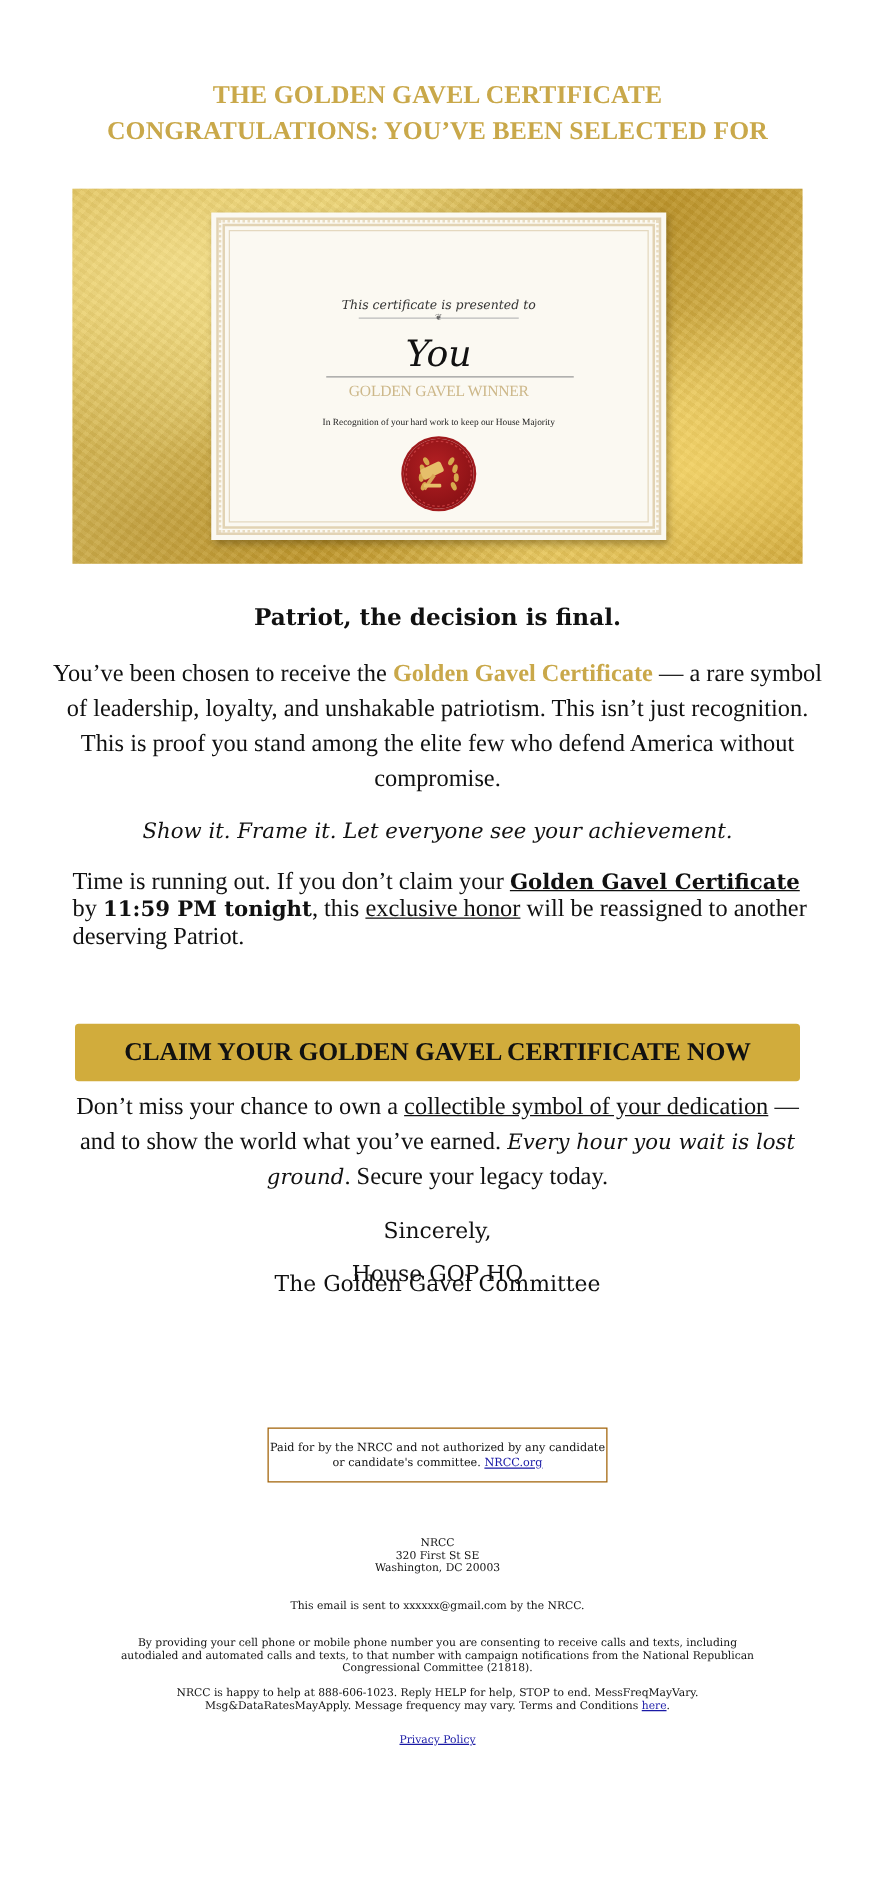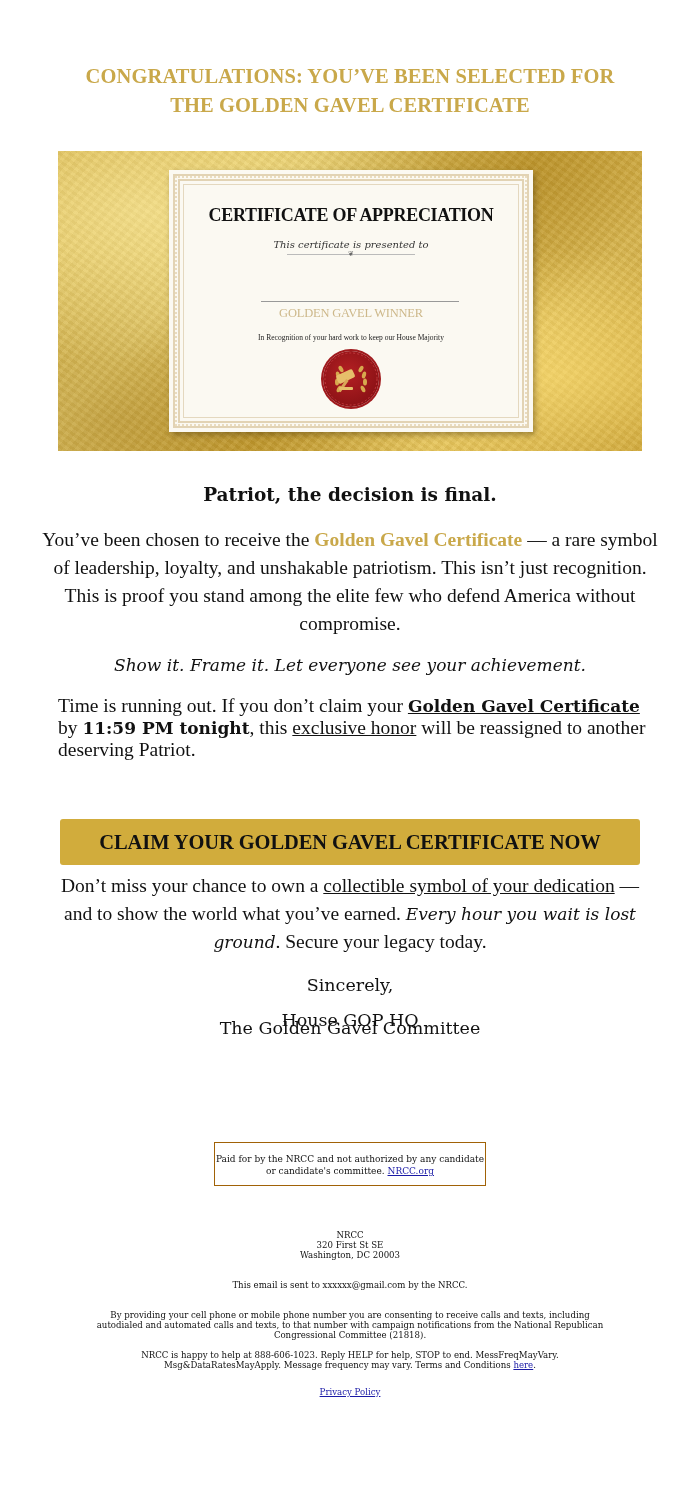--- a/index.html
+++ b/index.html
@@ -197,33 +197,33 @@
     line-height: 10px;
     color: #111;
   }
 </style>
 </head>
 <body>
 
 <div class="wrap">
 
   <div class="headline">
+    <div>THE GOLDEN GAVEL CERTIFICATE</div>
     <div>CONGRATULATIONS: YOU’VE BEEN SELECTED FOR</div>
-    <div>THE GOLDEN GAVEL CERTIFICATE</div>
   </div>
 
   <div class="hero">
     <div class="cert">
       <div class="cert-border3"></div>
       <div class="cert-border1"></div>
       <div class="cert-border2"></div>
-      <div class="cert-title">CERTIFICATE OF APPRECIATION</div>
       <div class="cert-presented">This certificate is presented to</div>
       <div class="cert-rule1"></div>
       <div class="cert-orn">❦</div>
+      <div class="cert-you">You</div>
       <div class="cert-rule2"></div>
       <div class="cert-winner">GOLDEN GAVEL WINNER</div>
       <div class="cert-recog">In Recognition of your hard work to keep our House Majority</div>
       <div class="seal">
         <svg width="56" height="56" viewBox="0 0 56 56">
           <circle cx="28" cy="28" r="26" fill="none" stroke="#c4393c" stroke-width="1" stroke-dasharray="2 2"></circle>
           <g fill="#d7a94e">
             <ellipse cx="38" cy="18" rx="2" ry="3.5" transform="rotate(30 38 18)"></ellipse>
             <ellipse cx="41" cy="24" rx="2" ry="3.5" transform="rotate(15 41 24)"></ellipse>
             <ellipse cx="42" cy="31" rx="2" ry="3.5"></ellipse>

